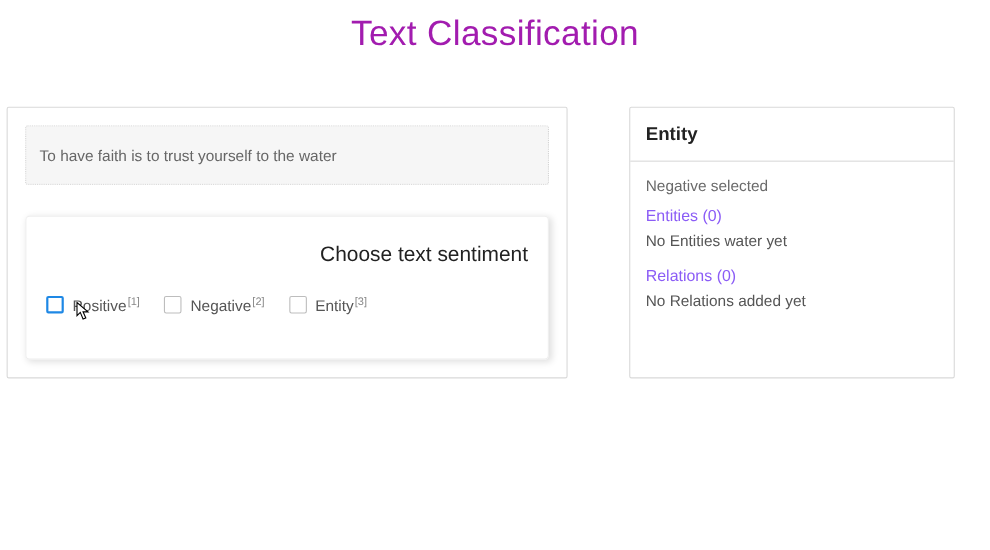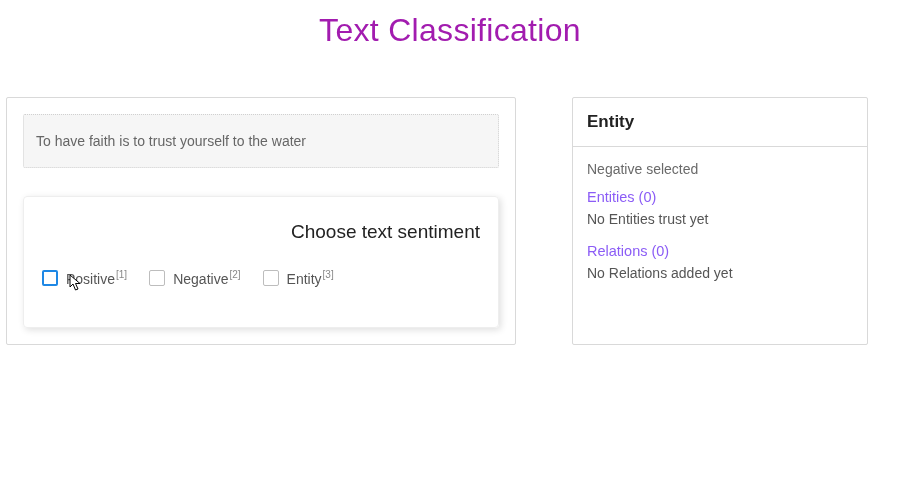--- a/index.html
+++ b/index.html
@@ -168,20 +168,20 @@
       </div>
     </div>
   </div>
 
   <div class="right-panel">
     <div class="entity-header">Entity</div>
     <div class="entity-body">
       <div class="muted">Negative selected</div>
 
       <div class="section-label">Entities (0)</div>
-      <div class="section-text">No Entities trust yet</div>
+      <div class="section-text">No Entities water yet</div>
 
       <div class="section-label">Relations (0)</div>
       <div class="section-text">No Relations added yet</div>
     </div>
   </div>
 
 </div>
 
 </body></html>

